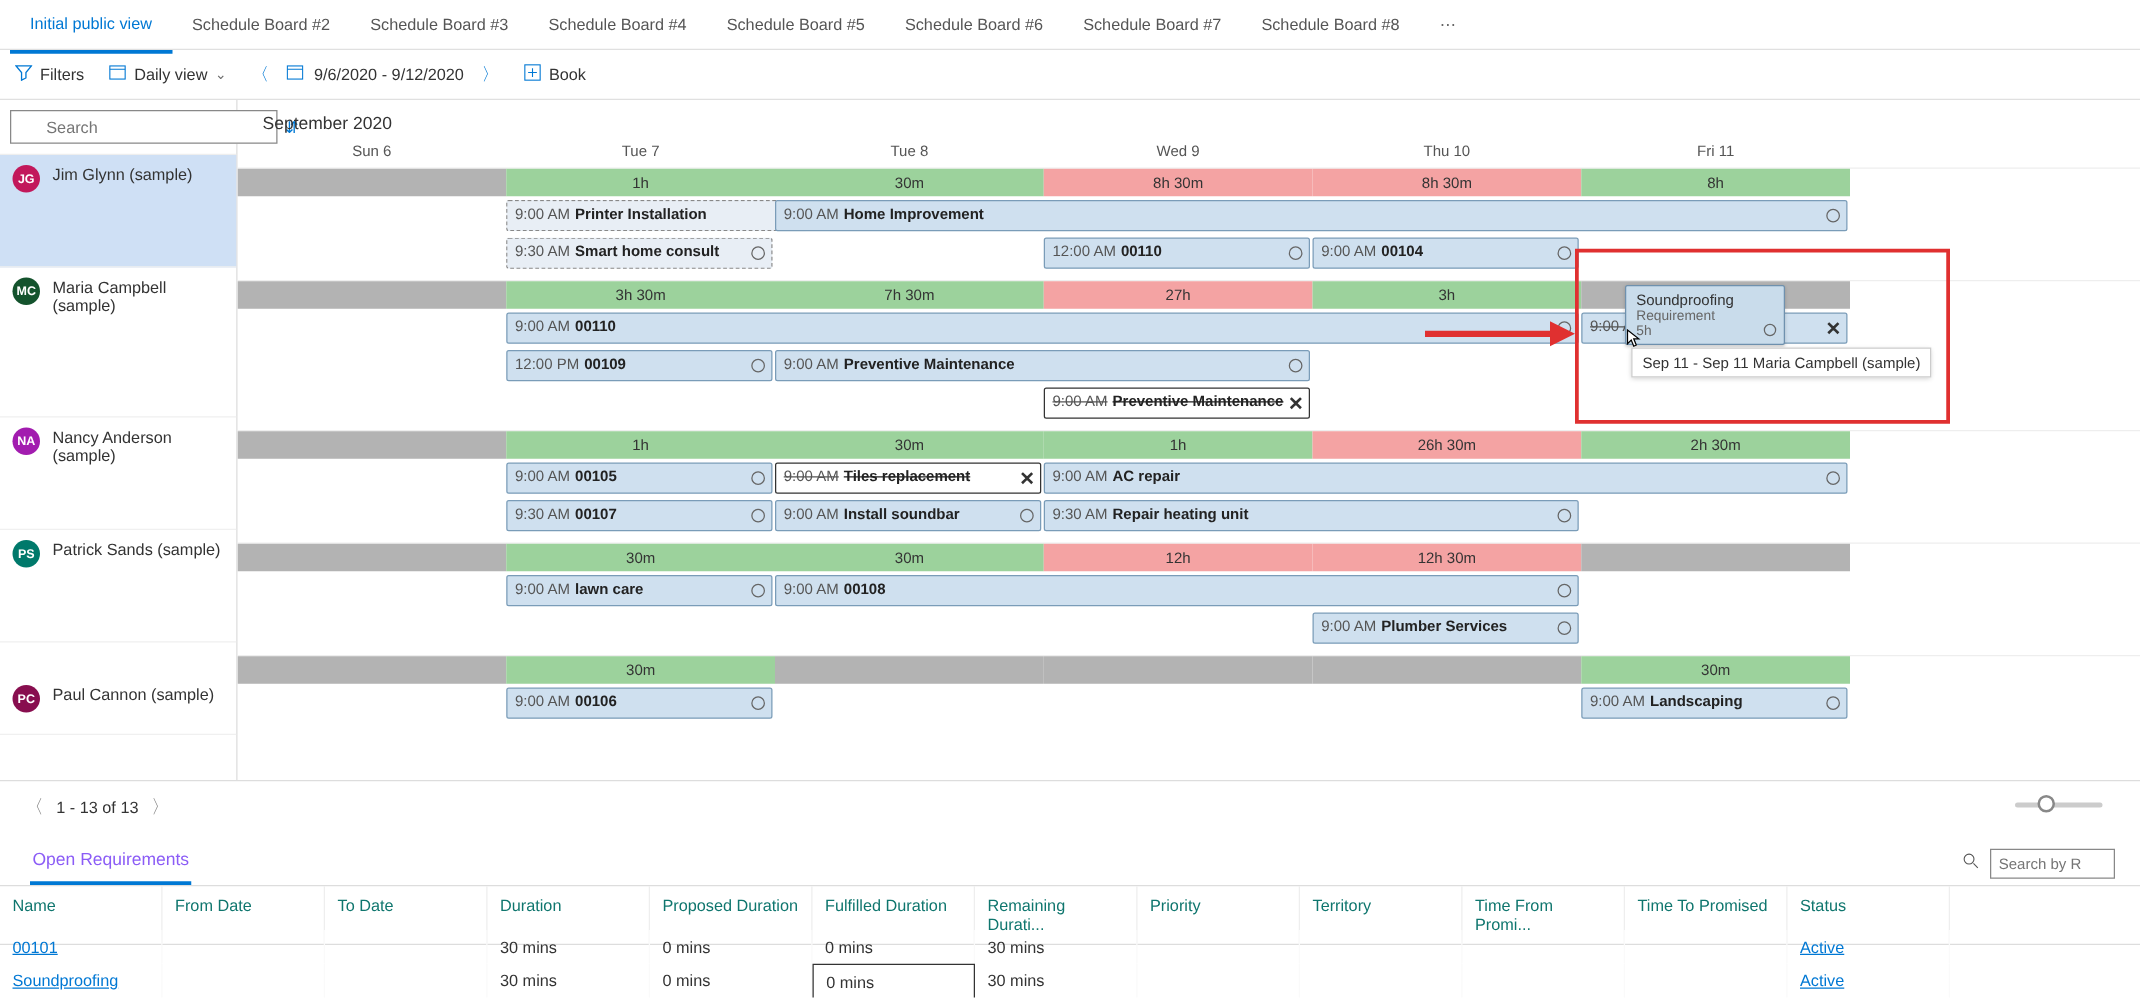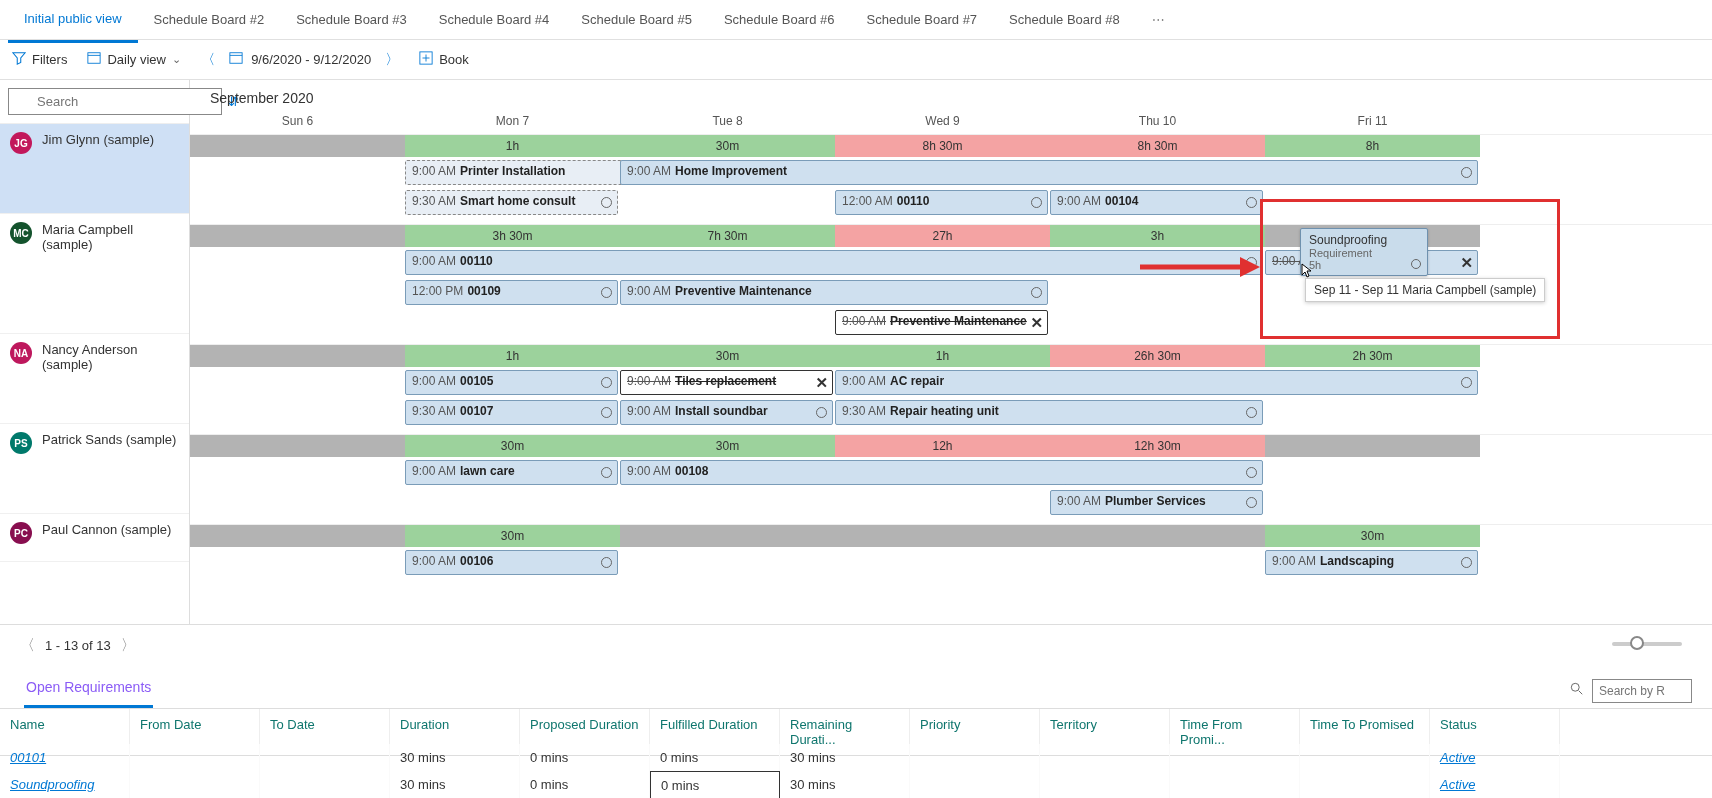--- a/index.html
+++ b/index.html
@@ -75,21 +75,21 @@
 
 
 .bottom-tabs { padding: 8px 20px 0 24px; display: flex; align-items: center; }
 .bottom-tab { padding: 6px 2px 10px; border-bottom: 3px solid #0078d4; color: #8b5cf6; font-size: 14px; }
 .bottom-search { margin-left: auto; display: flex; align-items: center; gap: 8px; }
 .bottom-search input { border: 1px solid #888; padding: 4px 6px; width: 100px; font-size: 12px; }
 .grid-head { display: flex; border-top: 1px solid #ddd; border-bottom: 1px solid #ddd; padding: 0; }
 .gh { padding: 8px 10px; font-size: 13px; color: #0f766e; border-right: 1px solid #eee; }
 .grid-row { display: flex; padding: 0; }
 .gc { padding: 6px 10px; font-size: 13px; border-right: 1px solid #fafafa; }
-.link { color: #0078d4; text-decoration: underline; cursor: pointer; font-style: italic; }
+.link { color: #0078d4; text-decoration: underline; cursor: pointer; }
 
 svg.icon { width: 14px; height: 14px; }
 .chev-down { font-size: 11px; color: #666; }
 </style>
 </head>
 <body>
 
 <div class="tabs">
   <div class="tab active">Initial public view</div>
   <div class="tab">Schedule Board #2</div>
@@ -153,41 +153,41 @@
     <div id="resource-list">
         <div class="resource-row" style="height: 90px; align-items: flex-start; background: rgb(207, 224, 245);">
           <div class="avatar" style="background: rgb(194, 24, 91);">JG</div>
           <div>Jim Glynn (sample)</div>
         </div>
         <div class="resource-row" style="height: 120px; align-items: flex-start;">
           <div class="avatar" style="background: #14532d;">MC</div>
           <div>Maria Campbell (sample)</div>
         </div>
         <div class="resource-row" style="height: 90px; align-items: flex-start;">
-          <div class="avatar" style="background: #be185d;">NA</div>
+          <div class="avatar" style="background: #a21caf;">NA</div>
           <div>Nancy Anderson (sample)</div>
         </div>
         <div class="resource-row" style="height: 90px; align-items: flex-start;">
           <div class="avatar" style="background: rgb(0, 121, 107);">PS</div>
           <div>Patrick Sands (sample)</div>
         </div>
-        <div class="resource-row" style="height: 48px; align-items: flex-start;">
+        <div class="resource-row" style="height: 48px; align-items: flex-start; margin-top: 26px;">
           <div class="avatar" style="background: rgb(136, 14, 79);">PC</div>
           <div>Paul Cannon (sample)</div>
         </div>
       </div>
   </div>
 
   <div class="timeline">
     <div class="tl-header">
       <div class="month-label">September 2020</div>
     </div>
     <div class="day-row" id="day-row" style="padding-left:0;">
         <div class="day-col" style="width: 215px;">Sun 6</div>
-        <div class="day-col" style="width: 215px;">Mon 7</div>
+        <div class="day-col" style="width: 215px;">Tue 7</div>
         <div class="day-col" style="width: 215px;">Tue 8</div>
         <div class="day-col" style="width: 215px;">Wed 9</div>
         <div class="day-col" style="width: 215px;">Thu 10</div>
         <div class="day-col" style="width: 215px; text-align: center;">Fri 11</div>
       </div>
     <div class="rows-area" id="rows-area">
         <div class="res-row" style="height: 90px;">
           <div class="capacity-row">
             <div class="cap gray" style="width: 215px;"></div>
             <div class="cap green" style="width: 215px;">1h</div>

